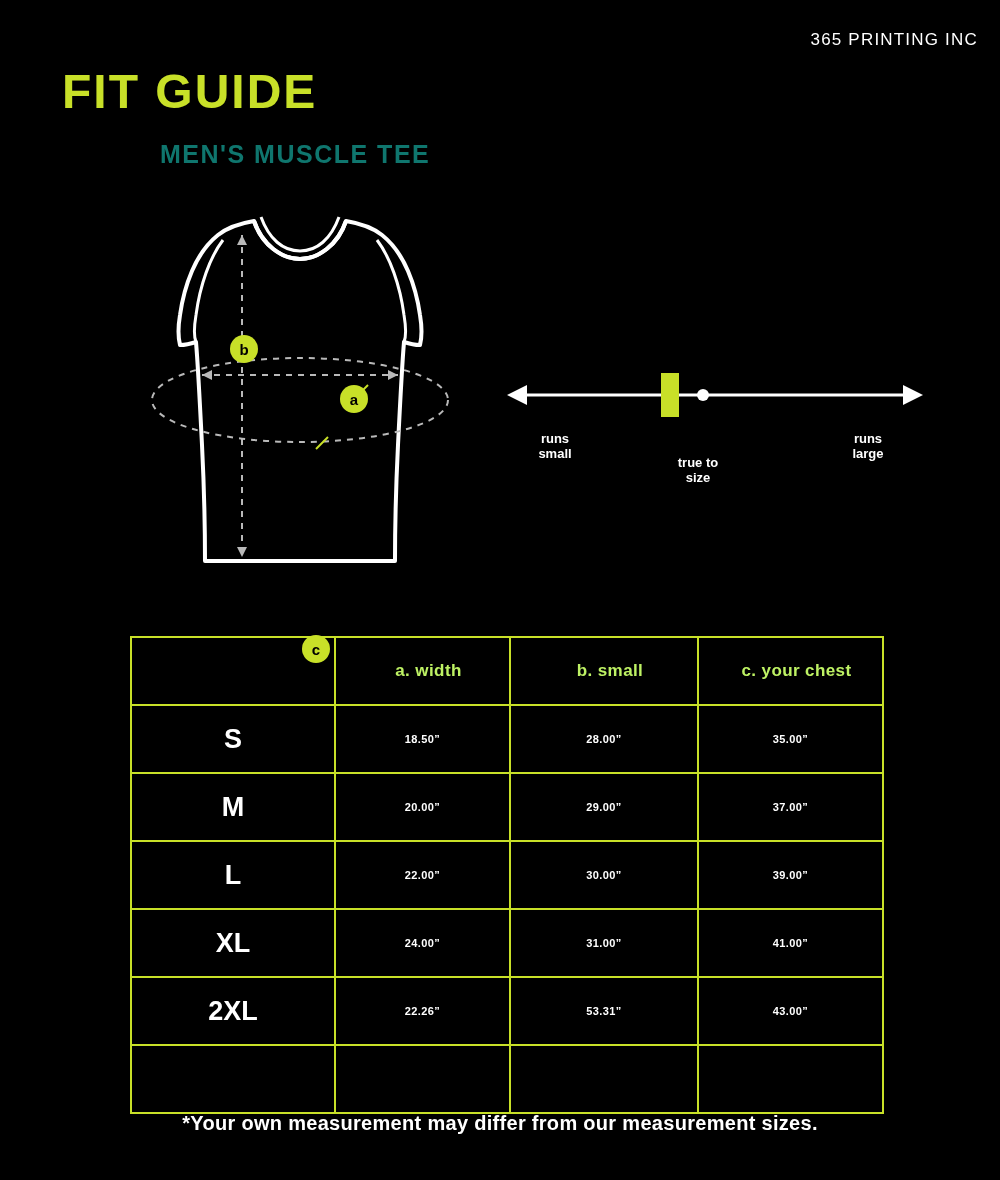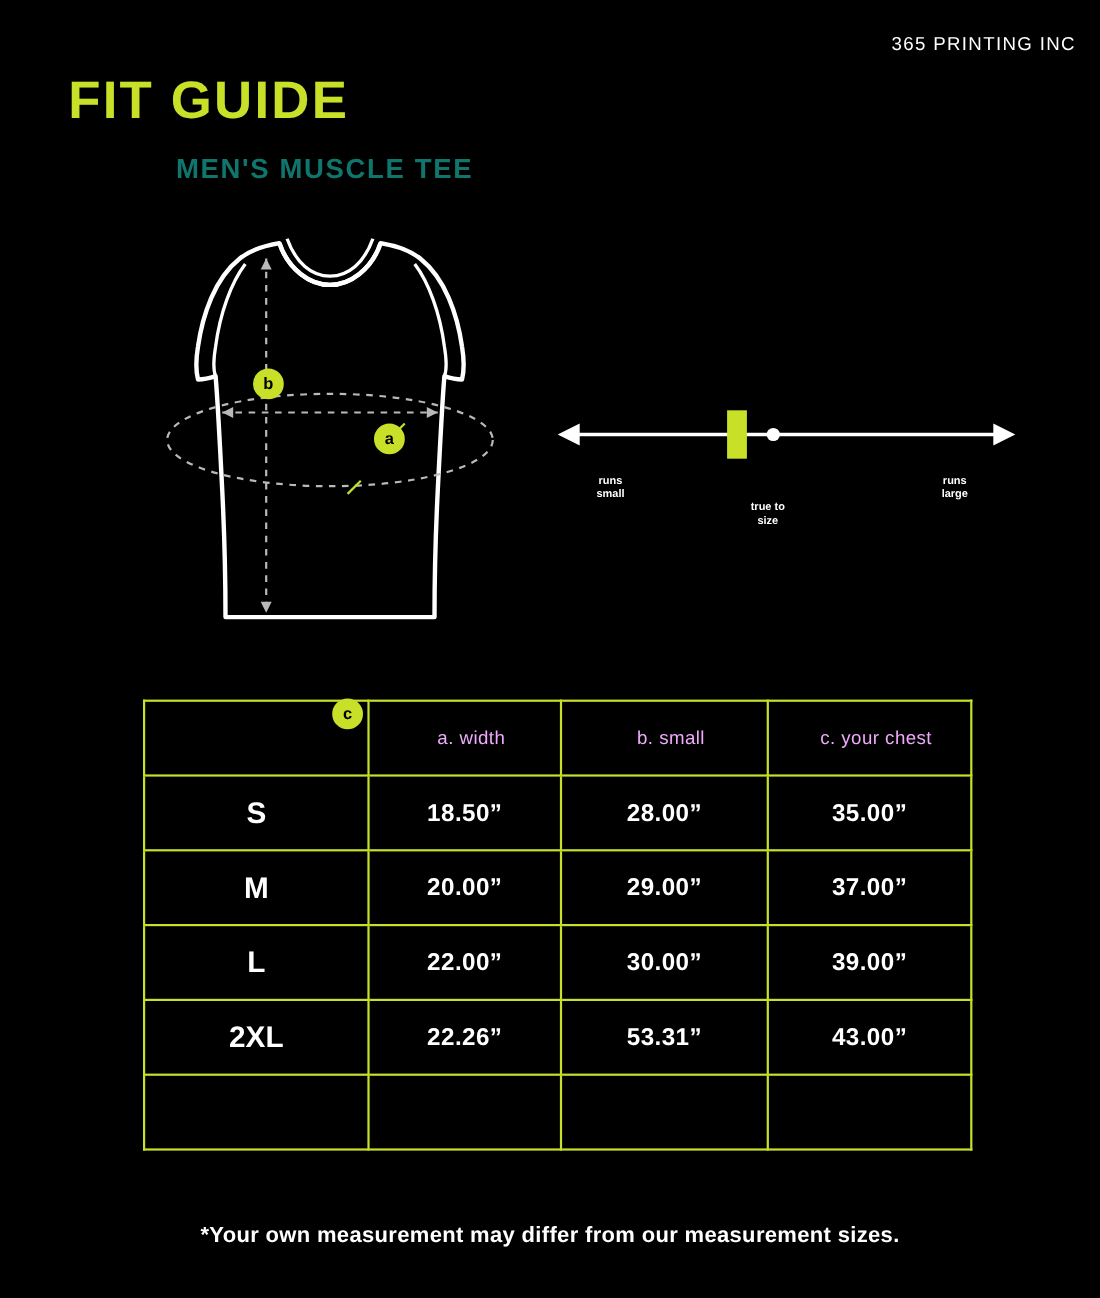--- a/index.html
+++ b/index.html
@@ -78,21 +78,21 @@
   
   .scale-wrap {
     position: absolute;
     left: 505px;
     top: 360px;
     width: 420px;
     height: 110px;
   }
   .scale-label {
     position: absolute;
-    font-size: 10px;
+    font-size: 13px;
     font-weight: bold;
     color: #ffffff;
     text-align: center;
     line-height: 1.15;
     white-space: pre-line;
   }
   .lbl-small { left: 5px; top: 72px; width: 90px; }
   .lbl-true  { left: 148px; top: 72px; width: 90px; margin-top: 24px; }
   .lbl-large { left: 318px; top: 72px; width: 90px; }
 
@@ -116,32 +116,32 @@
     text-align: center;
     vertical-align: middle;
     padding: 0;
   }
   col.c0 { width: 204px; }
   col.c1 { width: 175px; }
   col.c2 { width: 188px; }
   col.c3 { width: 185px; }
   th {
     font-size: 17px;
-    font-weight: normal;
-    color: #f0abfc;
+    font-weight: bold;
+    color: #bef264;
     letter-spacing: 0.4px;
     padding-left: 12px;
   }
   td.size {
     font-size: 27px;
     font-weight: bold;
     color: #ffffff;
   }
   td.val {
-    font-size: 22px;
+    font-size: 11px;
     font-weight: bold;
     color: #ffffff;
     letter-spacing: 0.4px;
   }
 
   .footnote {
     position: absolute;
     left: 0;
     top: 1112px;
     width: 1000px;
@@ -241,20 +241,26 @@
         <td class="val">29.00”</td>
         <td class="val">37.00”</td>
       </tr>
       <tr>
         <td class="size">L</td>
         <td class="val">22.00”</td>
         <td class="val">30.00”</td>
         <td class="val">39.00”</td>
       </tr>
       <tr>
+        <td class="size">XL</td>
+        <td class="val">24.00”</td>
+        <td class="val">31.00”</td>
+        <td class="val">41.00”</td>
+      </tr>
+      <tr>
         <td class="size">2XL</td>
         <td class="val">22.26”</td>
         <td class="val">53.31”</td>
         <td class="val">43.00”</td>
       </tr>
       <tr>
         <td class="size"></td>
         <td class="val"></td>
         <td class="val"></td>
         <td class="val"></td>

